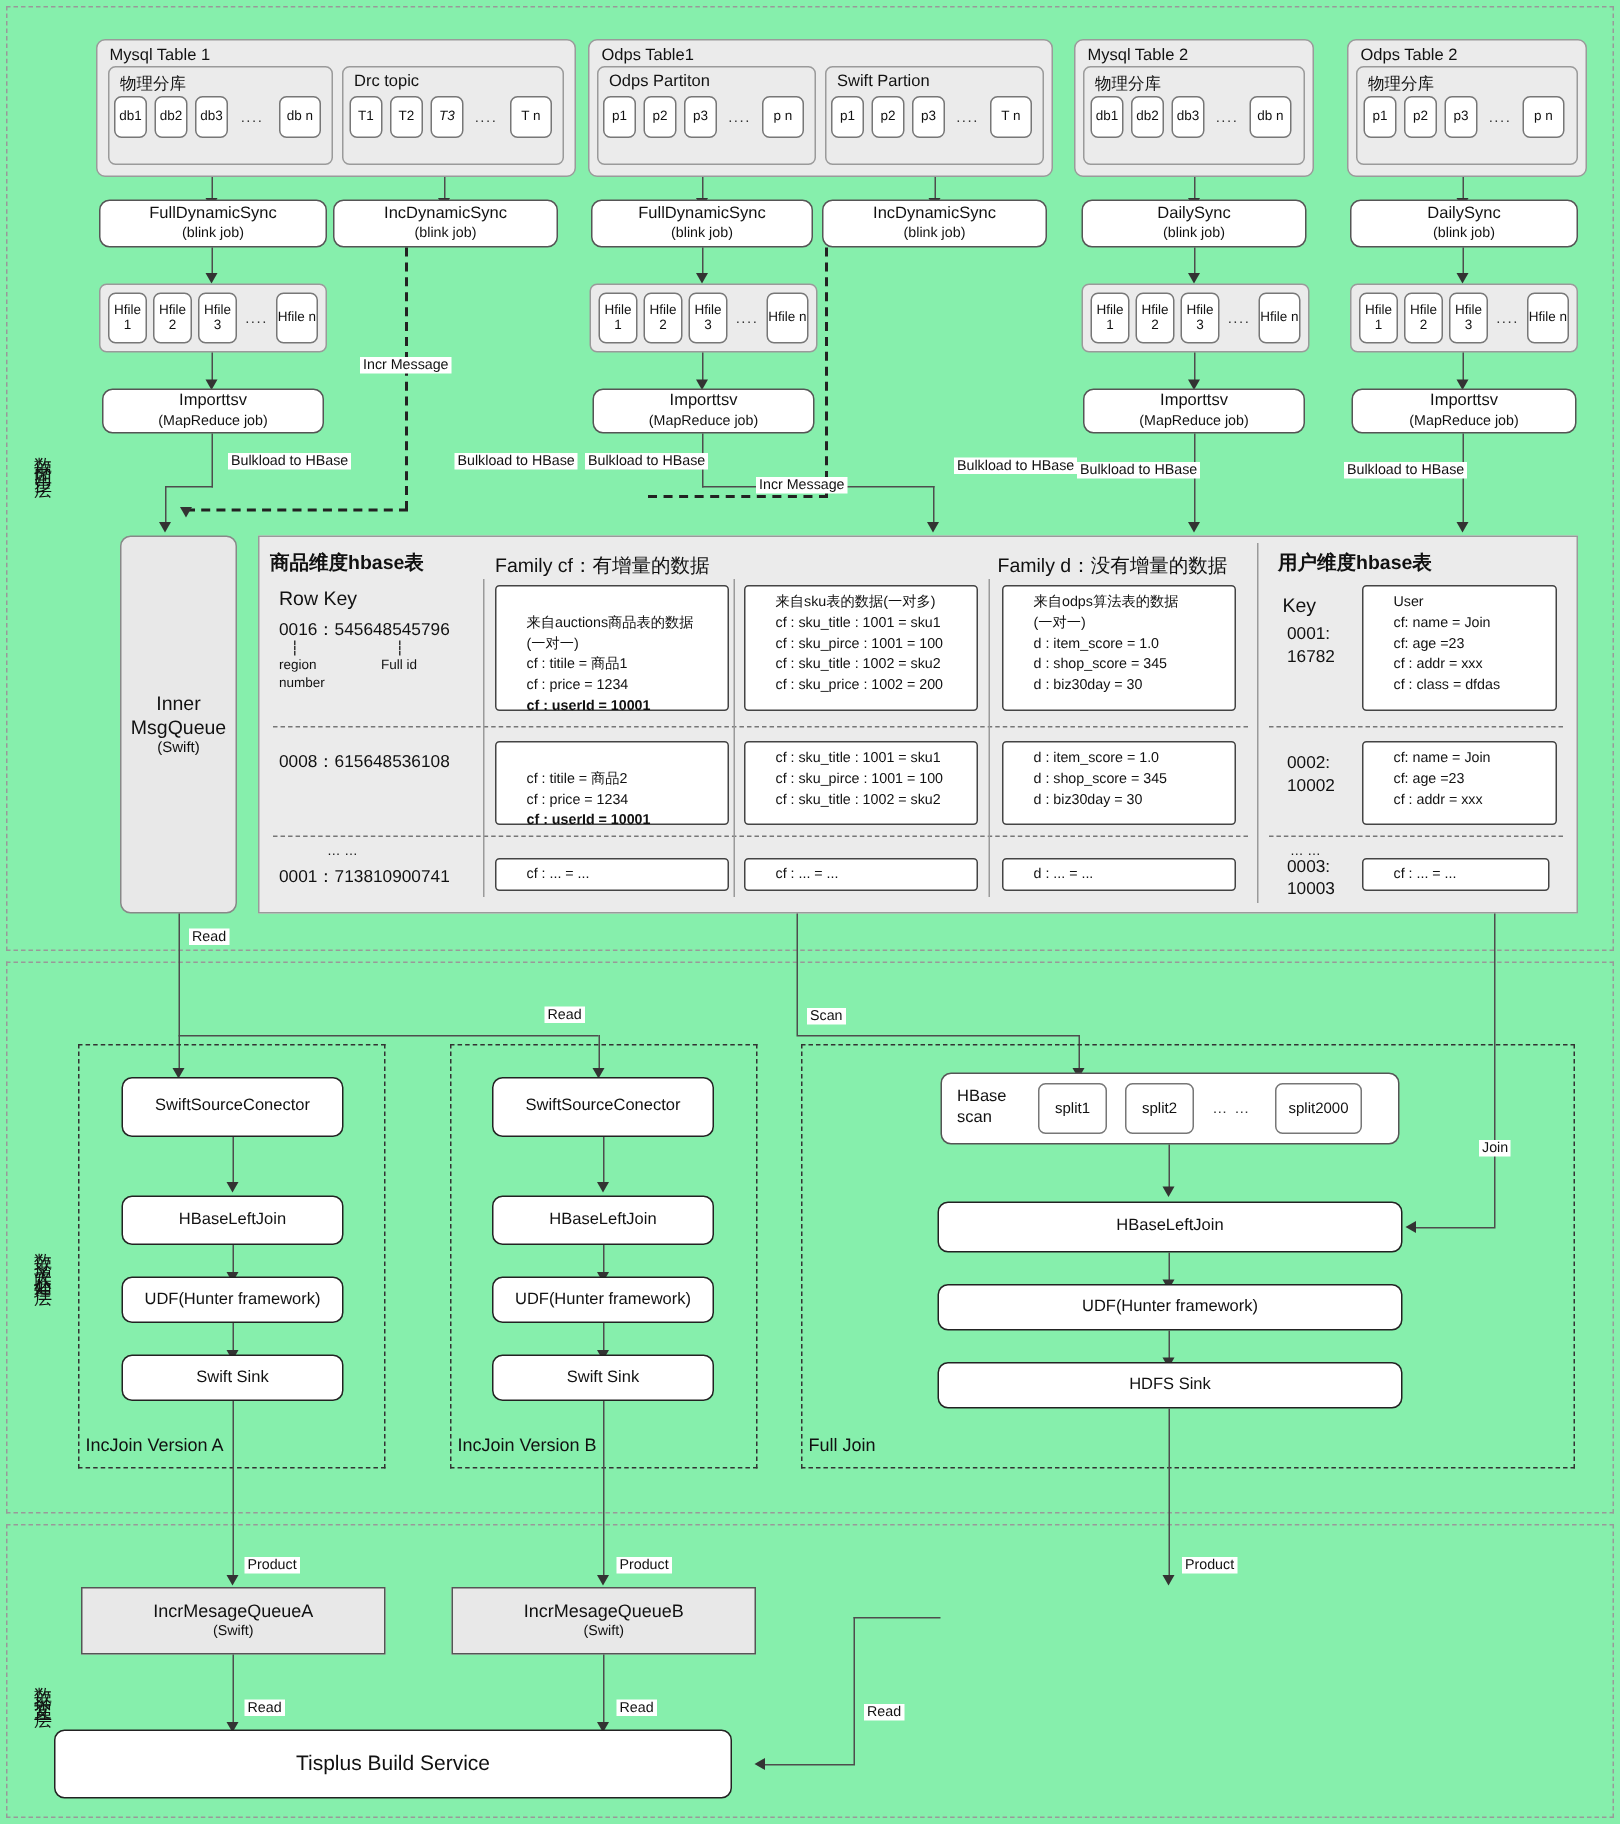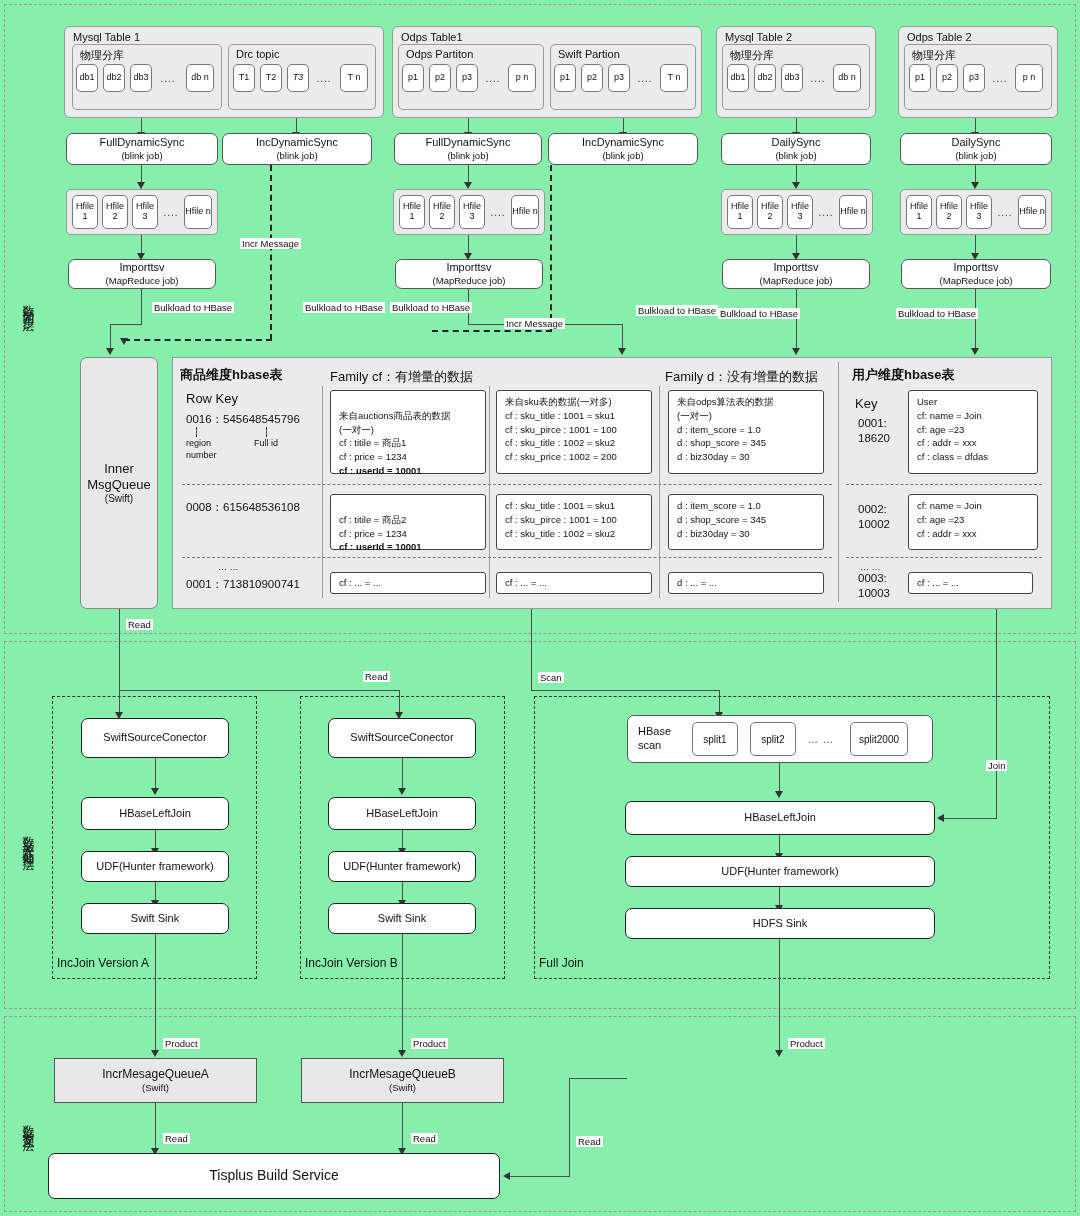--- a/index.html
+++ b/index.html
@@ -43,21 +43,21 @@
     text-align:center; line-height:1.1;
   }
   .dots{font-size:10px; display:flex;align-items:center;justify-content:center;color:#333;letter-spacing:1px;}
 
   
   .hbase-panel{border:1px solid #9a9a9a;background:#ebebeb;}
   .hdr{font-size:13px;font-weight:bold;}
   .hdr-n{font-size:13px;font-weight:normal;}
   .cellbox{
     border:1px solid #444;background:#fff;border-radius:3px;
-    font-size:9.5px;line-height:1.45;padding:4px 8px;box-sizing:border-box;
+    font-size:9.5px;line-height:1.45;padding:4px 20px;box-sizing:border-box;
   }
   .cellbox b{font-weight:bold;}
   .rowsep{border-top:1px dashed #777;}
   .vsep{border-left:1px solid #9a9a9a;}
   .keytxt{font-size:11.5px;}
   .smalltxt{font-size:9px;line-height:1.3;}
 
   
   .ln{background:#4d4d4d;}
   .lnv{width:1px;}
@@ -349,21 +349,21 @@
   <div class="abs cellbox" style="left:668px;top:572px;width:156px;height:22px;display:flex;align-items:center;">d : ... = ...</div>
 
   <div class="abs vsep" style="left:322px;top:386px;height:212px;"></div>
   <div class="abs vsep" style="left:489px;top:386px;height:212px;"></div>
   <div class="abs vsep" style="left:659px;top:386px;height:212px;"></div>
   <div class="abs vsep" style="left:838px;top:362px;height:240px;"></div>
 
   <div class="abs hdr" style="left:852px;top:366px;">用户维度hbase表</div>
   <div class="abs keytxt" style="left:855px;top:396px;font-size:13px;">Key</div>
   <div class="abs keytxt" style="left:858px;top:416px;white-space:pre-line;line-height:1.3;">0001:
-18620</div>
+16782</div>
   <div class="abs cellbox" style="left:908px;top:390px;width:130px;height:84px;white-space:pre-line;">User
 cf: name = Join
 cf: age =23
 cf : addr = xxx
 cf : class = dfdas</div>
 
   <div class="abs rowsep" style="left:846px;top:484px;width:196px;"></div>
   <div class="abs keytxt" style="left:858px;top:502px;white-space:pre-line;line-height:1.3;">0002:
 10002</div>
   <div class="abs cellbox" style="left:908px;top:494px;width:130px;height:56px;white-space:pre-line;">cf: name = Join
@@ -495,17 +495,17 @@
   <div class="abs ln lnv" style="left:402px;top:1103px;height:47px;"></div>
   <div class="abs arrow-d" style="left:398px;top:1148px;"></div>
   <div class="abs elabel" style="left:411px;top:1133px;">Read</div>
 
   <div class="abs ln lnh" style="left:569px;top:1078px;width:58px;"></div>
   <div class="abs ln lnv" style="left:569px;top:1078px;height:98px;"></div>
   <div class="abs ln lnh" style="left:510px;top:1176px;width:60px;"></div>
   <div class="abs arrow-l" style="left:503px;top:1172px;"></div>
   <div class="abs elabel" style="left:576px;top:1136px;">Read</div>
 
-  <div class="abs rbox thick" style="left:48px;top:1153px;width:452px;height:46px;font-size:14px;">
+  <div class="abs rbox thick" style="left:36px;top:1153px;width:452px;height:46px;font-size:14px;">
       <div>Tisplus Build Service</div>
     </div>
 
 </div>
 
 </body></html>

